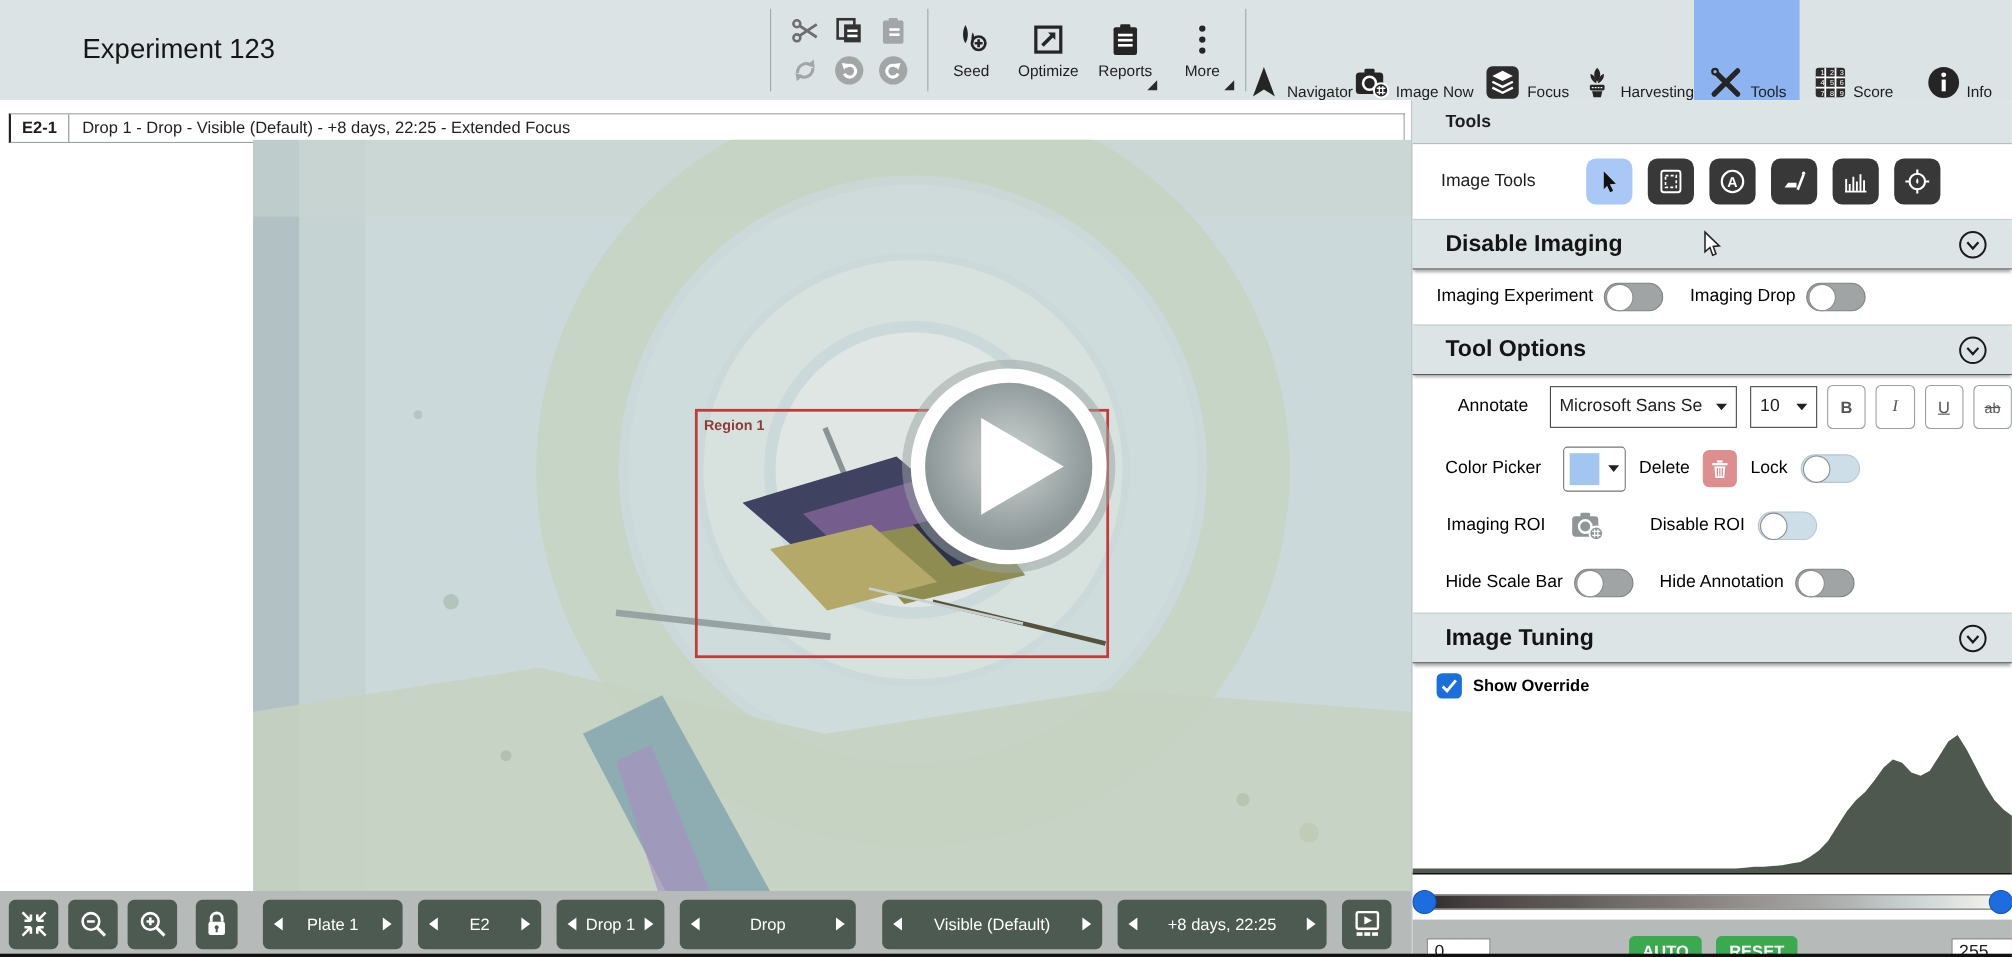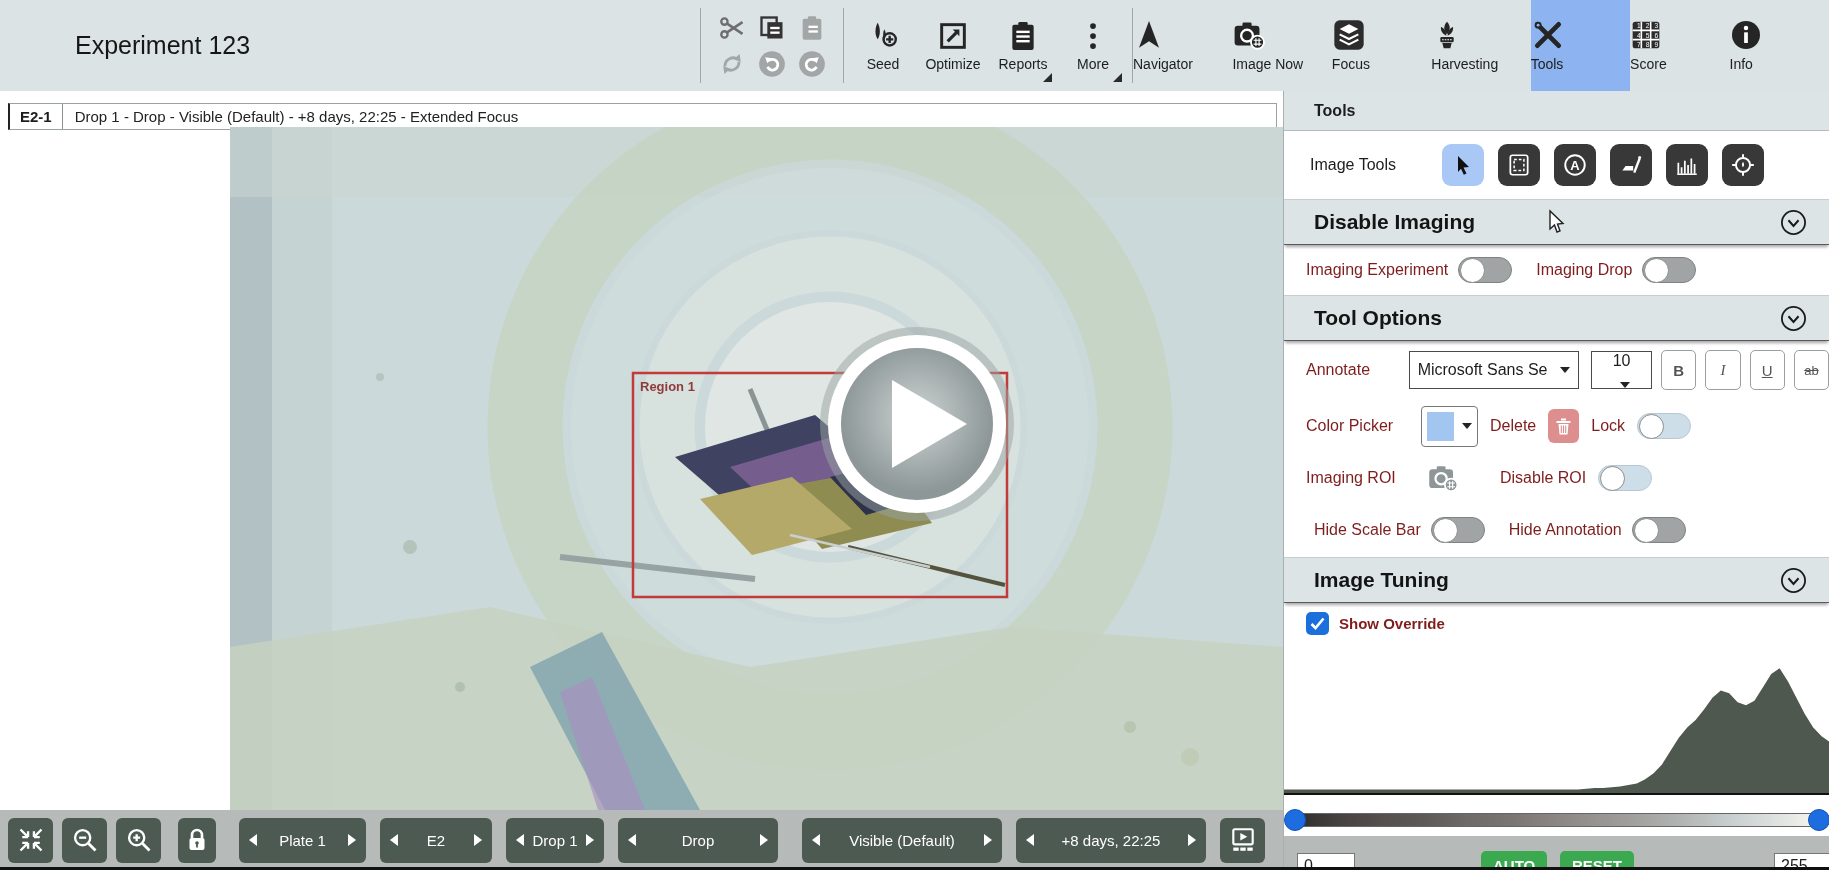--- a/index.html
+++ b/index.html
@@ -14,21 +14,21 @@
   .edit-cluster { width:142px; display:flex; flex-direction:column; justify-content:center; gap:8px; padding:6px 4px; }
   .edit-row { display:flex; justify-content:center; gap:12px; }
   .eicon { width:28px; height:28px; cursor:pointer; }
   .tb-actions { display:flex; align-items:center; padding:0 6px; gap:4px; }
   .abtn { width:66px; height:80px; display:flex; flex-direction:column; align-items:center;
           justify-content:center; gap:4px; position:relative; cursor:pointer; }
   .abtn .lbl, .nbtn .lbl { font-size:14px; color:#1d1d1d; white-space:nowrap; }
   .submenu-corner { position:absolute; right:4px; bottom:4px; width:0; height:0;
                     border-left:9px solid transparent; border-bottom:9px solid #2a2a2a; }
   .tb-nav { display:flex; align-items:stretch; flex:1; }
-  .nbtn { flex:1; display:flex; flex-direction:column; align-items:flex-start; justify-content:center;
+  .nbtn { flex:1; display:flex; flex-direction:row; align-items:flex-end; justify-content:center;
           gap:5px; cursor:pointer; }
   .nbtn.selected { background:#8db4f0; }
 
   
   #viewer { position:absolute; left:0; top:91px; width:1283px; height:779px; background:#fff; }
   .crumb-bar { position:absolute; left:8px; top:12px; width:1269px; height:27px; background:#fff;
                border:1px solid #9aa2a4; border-left:2px solid #222; display:flex; align-items:center; }
   .well-label { font-weight:bold; font-size:15px; padding:0 10px; border-right:1px solid #8a9294;
                 height:100%; display:flex; align-items:center; }
   .crumb-text { font-size:15px; padding-left:12px; color:#222; }
@@ -66,21 +66,21 @@
   .itool { width:42px; height:42px; border-radius:9px; background:#383838; display:flex;
            align-items:center; justify-content:center; cursor:pointer; }
   .itool.selected { background:#a9c8f6; }
   .sec-header { height:46px; background:#dce4e6; display:flex; align-items:center;
                 justify-content:space-between; padding:0 22px 0 30px; position:relative;
                 border-top:1px solid #c6ced0; border-bottom:1px solid #5a5a5a;
                 box-shadow:0 3px 3px -1px rgba(0,0,0,.35); }
   .sec-title { font-size:21px; color:#141414;font-weight:bold; }
   .chev-btn { width:27px; height:27px; cursor:pointer; }
   .prow { display:flex; align-items:center; padding-left:22px; }
-  .plabel { font-size:16px; color:#7f1d1d; white-space:nowrap; }
+  .plabel { font-size:16px; color:#000000; white-space:nowrap;text-align:center; }
   .switch { width:54px; height:26px; border-radius:14px; background:#a0a4a4;
             border:1px solid #7e8282; position:relative; cursor:pointer; flex:none; }
   .switch::after { content:""; position:absolute; left:1px; top:0px; width:23px; height:23px;
                    border-radius:50%; background:#fff; border:1px solid #8a8e8e; }
   .switch.light { background:#cddee9; border-color:#b7c8d4; }
   .selbox { border:1px solid #4a4a4a; background:#fff; height:38px; display:flex; align-items:center;
             padding:0 8px; cursor:pointer; }
   .selbox .v { font-size:16px; overflow:hidden; white-space:nowrap; }
   .caret { width:0; height:0; border-left:5px solid transparent; border-right:5px solid transparent;
            border-top:6px solid #222; margin-left:7px; flex:none; }
@@ -475,21 +475,21 @@
         <circle cx="12" cy="12" r="10.3" fill="none" stroke="#1a1a1a" stroke-width="1.6"></circle>
         <path d="M7.5 10 L12 15 L16.5 10" fill="none" stroke="#1a1a1a" stroke-width="1.8"></path>
       </svg>
   </div>
   <div class="prow" style="height:58px;">
     <span class="plabel" style="width:105px;">Annotate</span>
     <div class="selbox" style="width:174px;">
       <span class="v" style="flex:1;">Microsoft Sans Se</span>
       <span class="caret"></span>
     </div>
-    <div class="selbox" style="width:62px; margin-left:12px;flex-direction:column;">
+    <div class="selbox" style="width:62px; margin-left:12px;">
       <span class="v" style="flex:1;">10</span>
       <span class="caret"></span>
     </div>
     <div class="stylebtn" style="font-weight:bold;">B</div>
     <div class="stylebtn" style="font-style:italic; font-family:'Liberation Serif',serif;">I</div>
     <div class="stylebtn" style="text-decoration:underline;">U</div>
     <div class="stylebtn" style="text-decoration:line-through; font-size:13px;">ab</div>
   </div>
   <div class="prow" style="height:54px; gap:12px;">
     <span class="plabel" style="width:103px;">Color Picker</span>

